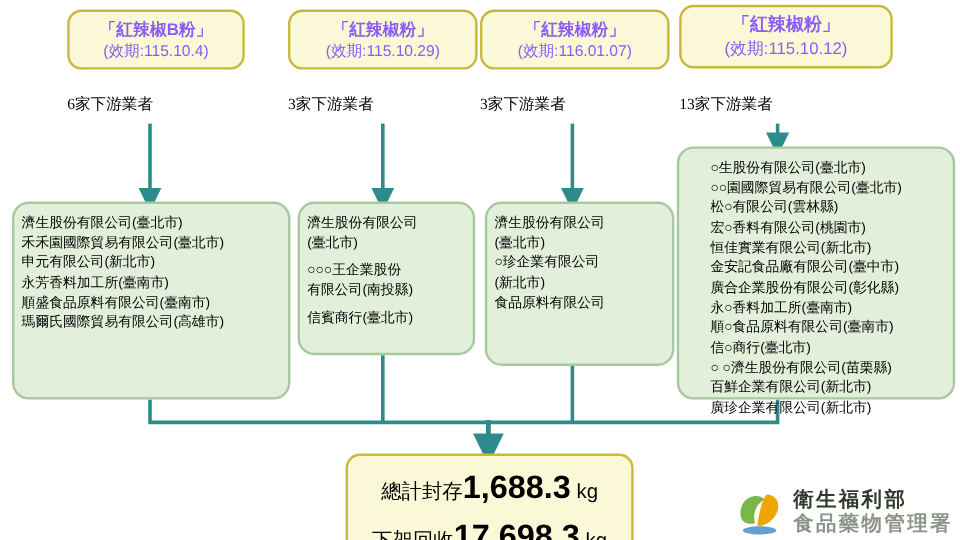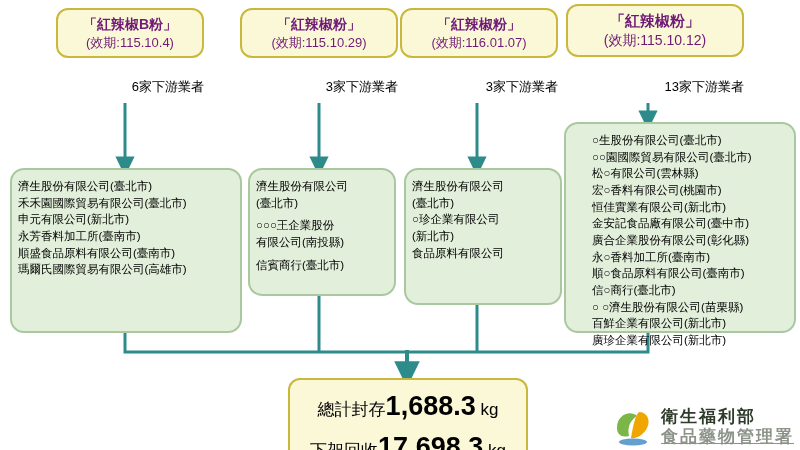--- a/index.html
+++ b/index.html
@@ -10,32 +10,33 @@
     overflow: hidden;
   }
   #root { position: relative; width: 800px; height: 450px; }
 
   .col-head {
     position: absolute;
     background: #fbf8d8;
     border: 2px solid #c8b93c;
     border-radius: 12px;
     text-align: center;
-    color: #701a75;
+    color: #8b5cf6;
     line-height: 1.35;
     padding: 5px 2px;
   }
   .col-head .line1 { font-weight: bold; font-size: 14px; }
   .col-head .line2 { font-size: 13px; }
 
   .downstream {
     position: absolute;
-    text-align: right;
+    text-align: left;
     font-size: 13px;
     color: #000;
+    font-family: Liberation Serif, serif;
   }
 
   .list-box {
     position: absolute;
     background: #e2efda;
     border: 2px solid #a9c8a0;
     border-radius: 14px;
     padding: 8px 6px;
     font-size: 11.5px;
     line-height: 1.45;
@@ -57,21 +58,21 @@
   .total-box .big { font-size: 27px; font-weight: bold; }
 
   svg.arrows { position: absolute; left: 0; top: 0; width: 800px; height: 450px; pointer-events: none; }
 
   .logo-wrap {
     position: absolute;
     right: 6px; bottom: 2px;
     display: flex; align-items: center; gap: 6px;
   }
   .logo-text { font-size: 17px; font-weight: bold; color: #2f3b2a; line-height: 1.15; letter-spacing: 2px; }
-  .logo-text .l2 { opacity: 0.55; text-decoration: underline; }
+  .logo-text .l2 { opacity: 0.55; }
 </style>
 </head>
 <body>
 
 <div id="root">
 
   <svg class="arrows">
     <defs>
       <marker id="ah" markerWidth="7" markerHeight="7" refX="3.2" refY="3.2" orient="auto">
         <path d="M0,0 L6.6,3.2 L0,6.4 z" fill="#2e8b8b"></path>

